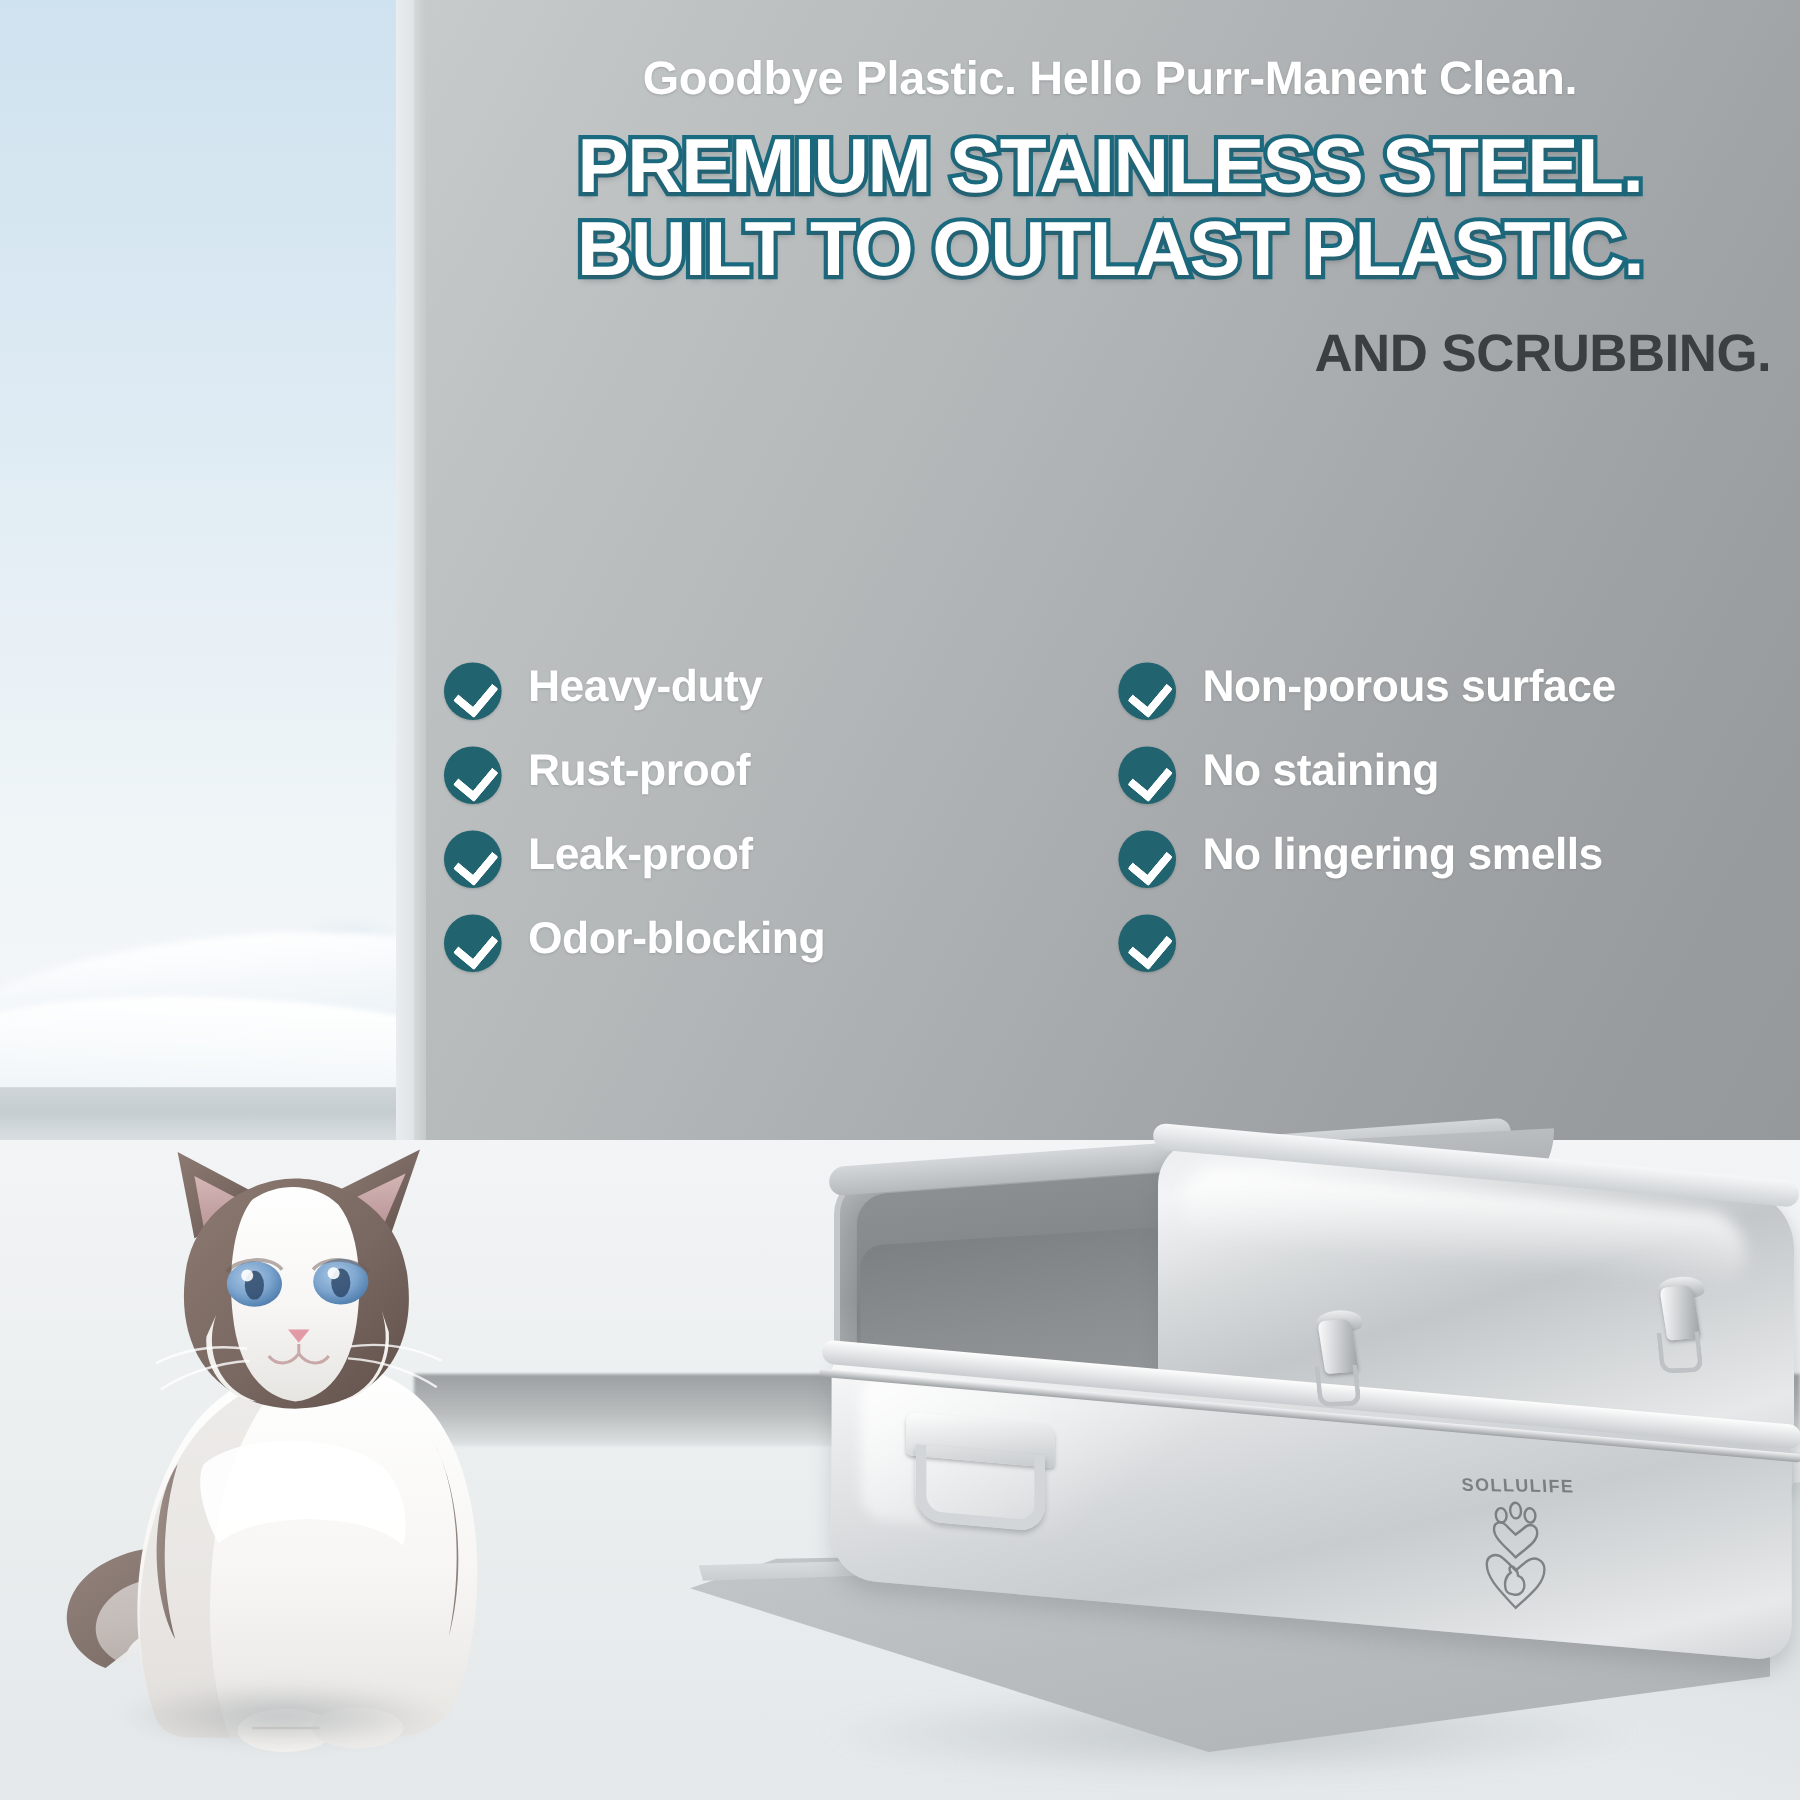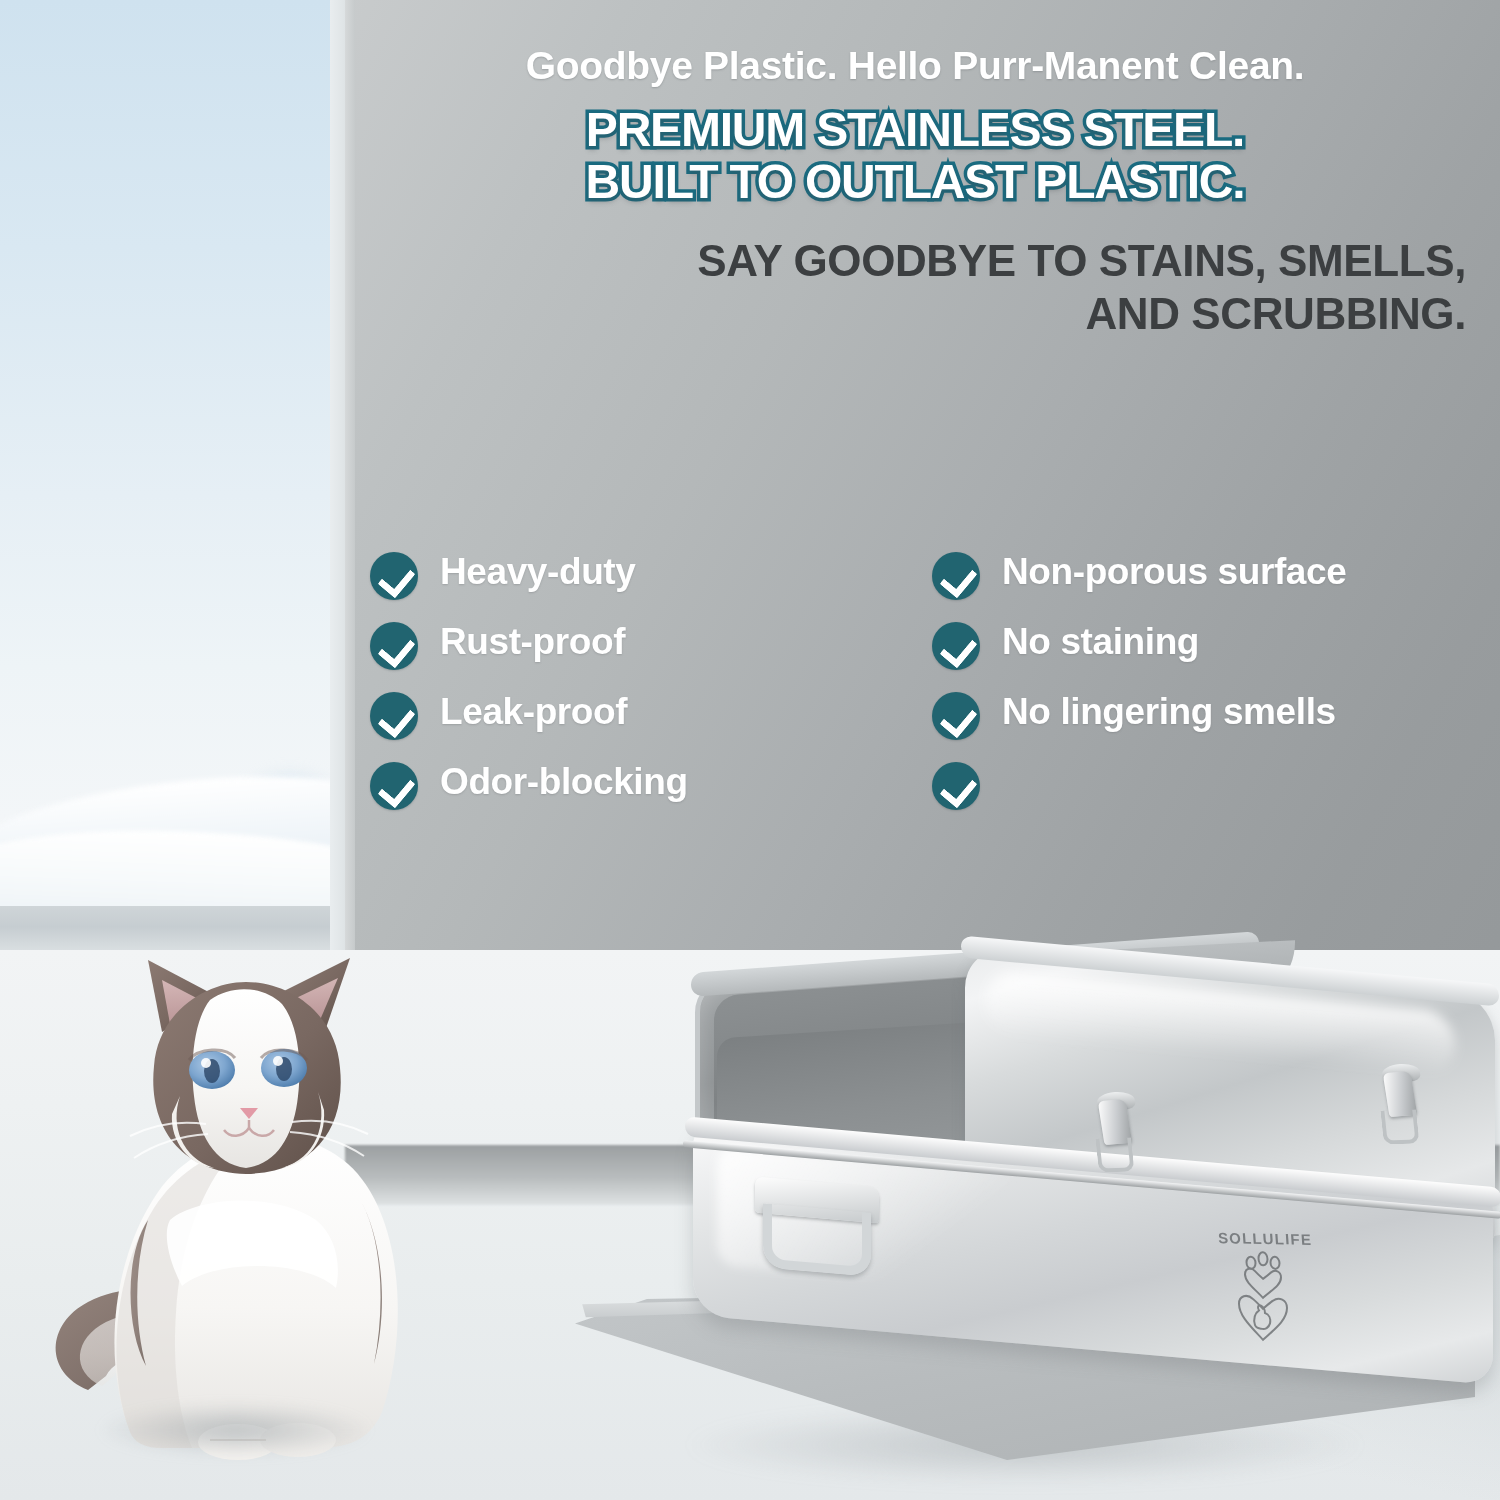--- a/index.html
+++ b/index.html
@@ -81,31 +81,31 @@
     background:linear-gradient(180deg,#9b9fa1 0%, #b9bdbe 55%, #dfe3e4 100%);
     filter:blur(1.2px);
   }
   .floor-diag {
     position:absolute; left:900px; top:1330px; width:900px; height:300px;
     background:linear-gradient(200deg, rgba(200,206,209,.85) 0%, rgba(232,236,238,0) 62%);
     transform:rotate(-9deg); transform-origin:left top;
   }
 
   
-  .copy { position:absolute; left:360px; top:0; width:1110px; }
+  .copy { position:absolute; left:370px; top:0; width:1110px; }
 
   .eyebrow {
     text-align:center; color:#ffffff;
     font-size:39px; font-weight:bold; letter-spacing:-.3px;
     margin-top:44px;
     text-shadow:0 1px 2px rgba(90,95,98,.35);
   }
   .headline {
     text-align:center; color:#ffffff;
-    font-size:48px; font-weight:bold; line-height:1.08;
+    font-size:64px; font-weight:bold; line-height:1.08;
     letter-spacing:-1.2px; margin-top:16px;
     -webkit-text-stroke:7px #1a6b80;
     paint-order:stroke fill;
     text-shadow:0 4px 5px rgba(70,75,78,.35);
   }
   .headline .hl-line { display:block; }
   .subhead {
     text-align:right; color:#3c3f41;
     font-size:44px; font-weight:bold; line-height:1.22;
     letter-spacing:-.4px; margin-top:26px; padding-right:4px;
@@ -341,21 +341,20 @@
   <div class="copy">
 
     <div class="eyebrow">Goodbye Plastic. Hello Purr-Manent Clean.</div>
 
     <div class="headline">
       <span class="hl-line">PREMIUM STAINLESS STEEL.</span>
       <span class="hl-line">BUILT TO OUTLAST PLASTIC.</span>
     </div>
 
     <div class="subhead">
-      <span class="sh-line">SAY GOODBYE TO STAINS, SMELLS,</span>
       <span class="sh-line">AND SCRUBBING.</span>
     </div>
   </div>
 
   <div class="features">
 
     <div class="col col-left">
       <div class="feat">
         <span class="tick"></span>
         <span class="feat-label">Heavy-duty</span>

